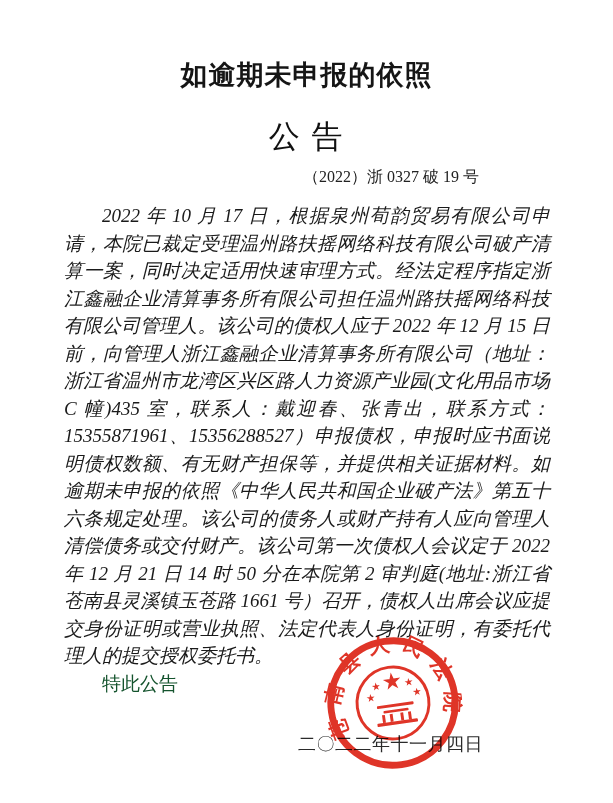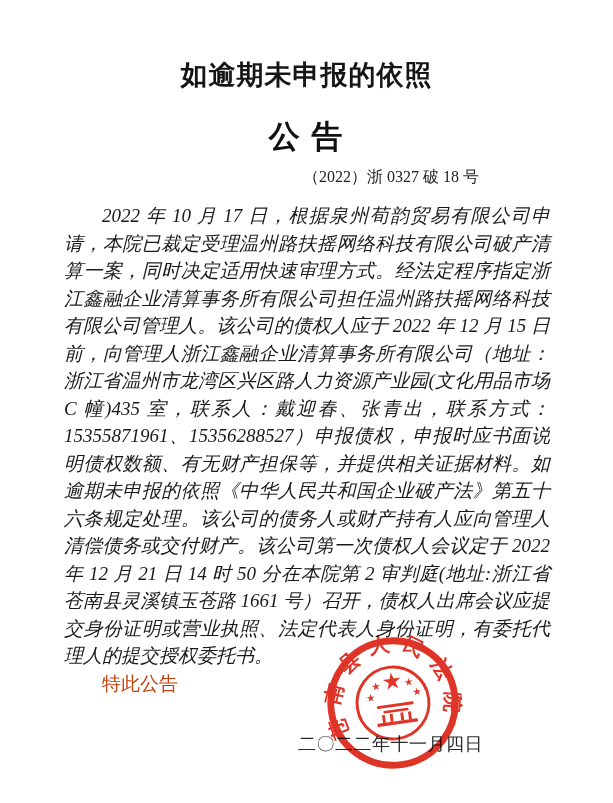--- a/index.html
+++ b/index.html
@@ -21,21 +21,21 @@
     font-size: 27px;
     font-weight: bold;
     line-height: 34px;
     letter-spacing: 1px;
     color: #151515;
   }
   .doc-title {
     margin-top: 26px;
     text-align: center;
     font-size: 31px;
-    font-weight: bold;
+    font-weight: normal;
     line-height: 38px;
     letter-spacing: 2px;
     color: #111;
   }
   .case-number {
     margin-top: 10px;
     margin-left: 303px;
     font-size: 16px;
     line-height: 22px;
     white-space: nowrap;
@@ -48,21 +48,21 @@
     text-align: justify;
     text-indent: 2em;
     color: #1a1a1a;
     font-style: italic;
   }
   .closing {
     margin: 0 63px 0 64px;
     font-size: 19px;
     line-height: 27.5px;
     text-indent: 2em;
-    color: #c2410c;
+    color: #14532d;
   }
   .doc-date {
     position: absolute;
     left: 298px;
     top: 732px;
     font-size: 18px;
     letter-spacing: 0.5px;
     color: #2a2a2a;
     white-space: nowrap;
     z-index: 1;
@@ -88,21 +88,21 @@
 </style>
 </head>
 <body>
 
 <div class="page">
 
   <h1 class="court-name">如逾期未申报的依照</h1>
 
   <h2 class="doc-title">公 告</h2>
 
-  <div class="case-number">（2022）浙 0327 破 18 号</div>
+  <div class="case-number">（2022）浙 0327 破 19 号</div>
 
   <p class="body-text">2022 年 10 月 17 日，根据泉州荀韵贸易有限公司申请，本院已裁定受理温州路扶摇网络科技有限公司破产清算一案，同时决定适用快速审理方式。经法定程序指定浙江鑫融企业清算事务所有限公司担任温州路扶摇网络科技有限公司管理人。该公司的债权人应于 2022 年 12 月 15 日前，向管理人浙江鑫融企业清算事务所有限公司（地址：浙江省温州市龙湾区兴区路人力资源产业园(文化用品市场 C 幢)435 室，联系人：戴迎春、张青出，联系方式：15355871961、15356288527）申报债权，申报时应书面说明债权数额、有无财产担保等，并提供相关证据材料。如逾期未申报的依照《中华人民共和国企业破产法》第五十六条规定处理。该公司的债务人或财产持有人应向管理人清偿债务或交付财产。该公司第一次债权人会议定于 2022 年 12 月 21 日 14 时 50 分在本院第 2 审判庭(地址:浙江省苍南县灵溪镇玉苍路 1661 号）召开，债权人出席会议应提交身份证明或营业执照、法定代表人身份证明，有委托代理人的提交授权委托书。</p>
 
   <p class="closing">特此公告</p>
 
   <div class="doc-date">二〇二二年十一月四日</div>
 
   <svg class="seal" viewBox="0 0 142 142" aria-hidden="true">
 
     <circle cx="71" cy="71" r="64" fill="none" stroke-width="7" stroke="#dd2517"></circle>

